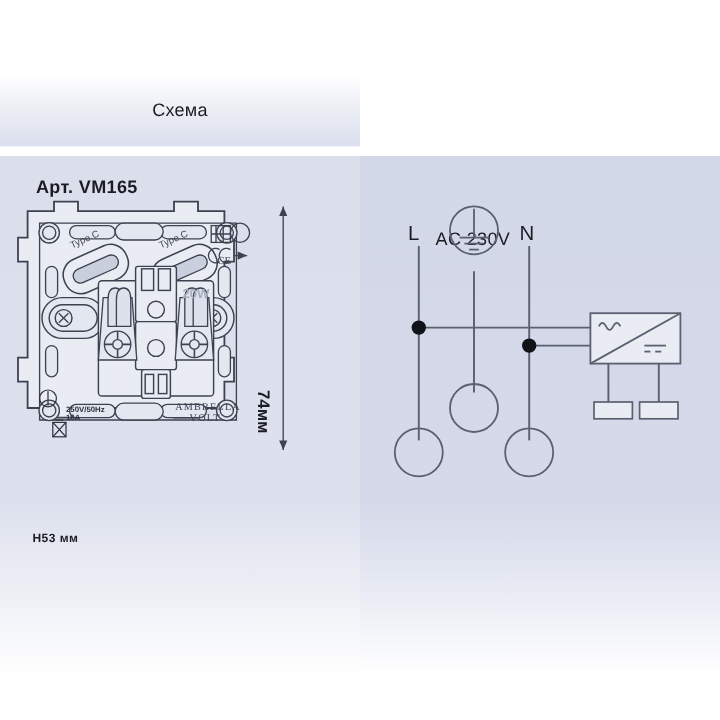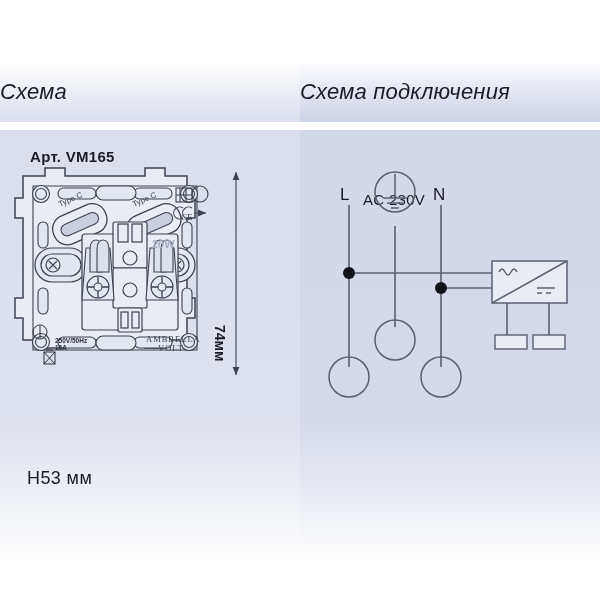--- a/index.html
+++ b/index.html
@@ -25,25 +25,24 @@
     left: 0;
     top: 62px;
     width: 600px;
     height: 60px;
     display: flex;
   }
   .tab {
     height: 60px;
     display: flex;
     align-items: center;
-    justify-content: flex-start;
-    font-size: 22px;
+    justify-content: center;
+    font-size: 15px;
     color: #1b1b24;
     letter-spacing: 0.2px;
-    font-style: italic;
   }
   .tab-left {
     width: 300px;
     background: linear-gradient(to bottom, #ffffff 0%, #eef0f6 42%, #dbdfee 100%);
   }
   .tab-right {
     width: 300px;
     background: linear-gradient(to bottom, #ffffff 0%, #e7eaf4 40%, #ccd2e6 100%);
   }
 
@@ -74,23 +73,23 @@
     left: 30px;
     top: 18px;
     font-size: 15px;
     font-weight: bold;
     color: #1b1b24;
     letter-spacing: 0.3px;
   }
   .h-label {
     position: absolute;
     left: 27px;
-    top: 338px;
-    font-size: 18px;
-    font-weight: normal;
+    top: 314px;
+    font-size: 10px;
+    font-weight: bold;
     color: #1b1b24;
     letter-spacing: 0.4px;
   }
   .dim-top {
     position: absolute;
     left: 90px;
     top: 62px;
     font-size: 14px;
     font-weight: bold;
     color: #1b1b24;
@@ -151,23 +150,20 @@
   }
 </style>
 </head>
 <body>
 
 <div id="page">
 
   <div class="header-row">
     <div class="tab tab-left">
       <span>Схема</span>
-    </div>
-    <div class="tab tab-right">
-      <span>Схема подключения</span>
     </div>
   </div>
 
   <div class="body-row">
 
     <div class="panel panel-left">
 
       <div class="art-label">Арт. VM165</div>
 
       <div class="dim-top">74мм</div>

